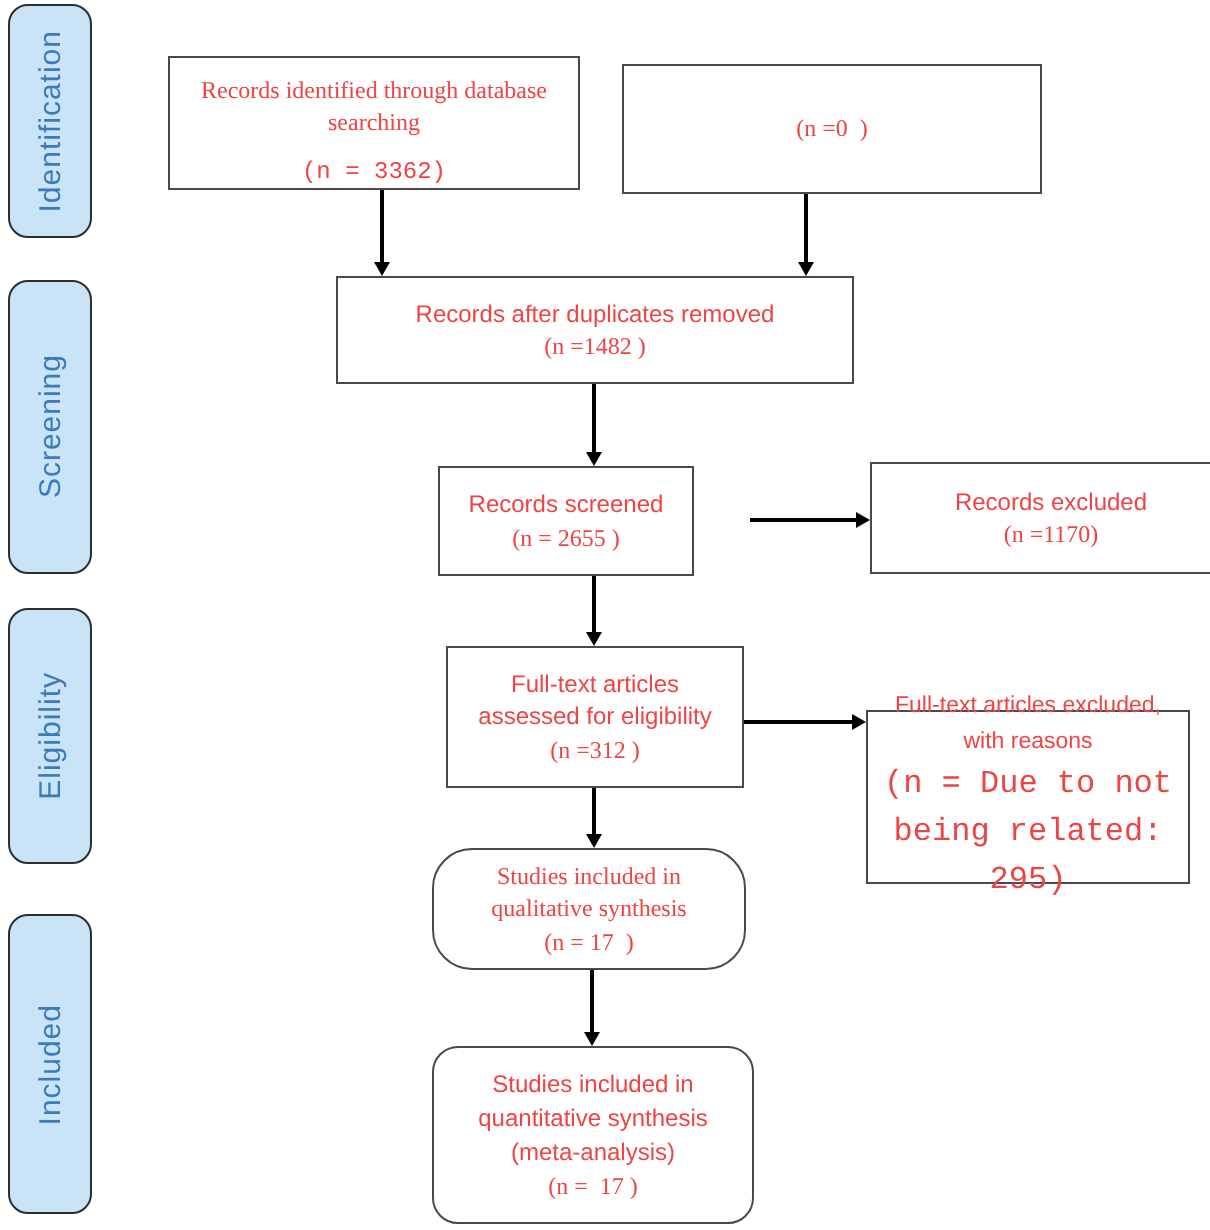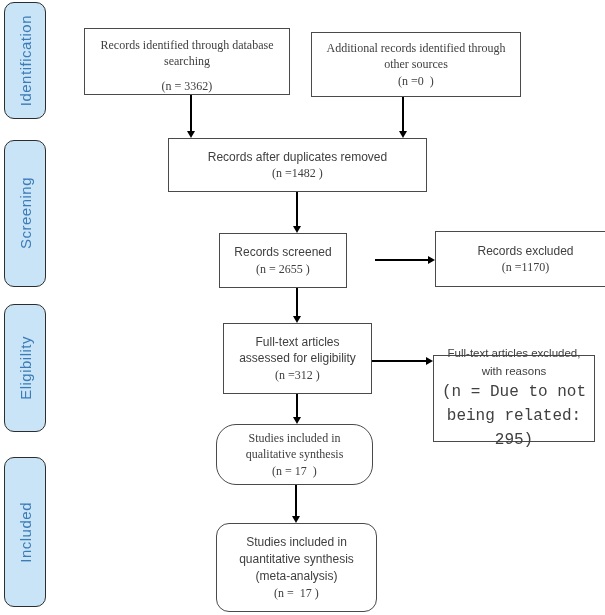--- a/index.html
+++ b/index.html
@@ -8,26 +8,26 @@
 
   
   .stage{position:absolute;left:4px;width:42px;background:#c8e4f6;border:1.5px solid #2d2d2d;
          border-radius:10px;display:flex;align-items:center;justify-content:center;box-sizing:border-box;}
   .stage-label{writing-mode:vertical-rl;transform:rotate(180deg);
                font-family:"Liberation Sans",sans-serif;font-size:15px;color:#3c7bb8;letter-spacing:.5px;}
 
   
   .box{position:absolute;background:#fff;border:1px solid #4a4a4a;box-sizing:border-box;
        display:flex;flex-direction:column;align-items:center;justify-content:center;
-       text-align:center;color:#404040;padding:2px 8px;}
+       text-align:center;color:#ef4444;padding:2px 8px;}
   .serif{font-family:"Liberation Serif",serif;font-size:12px;line-height:1.35;}
   .sans{font-family:"Liberation Sans",sans-serif;font-size:12px;line-height:1.4;}
   .count{font-family:"Liberation Serif",serif;font-size:12px;line-height:1.35;white-space:pre-wrap;}
   .count.sans-count{font-family:"Liberation Sans",sans-serif;}
-  .gap{margin-top:9px;}
+  .gap{margin-top:9px;font-family:Liberation Mono, monospace;}
   .top-align{justify-content:flex-start;padding-top:8px;}
 
   
   .arr-v{position:absolute;width:1.6px;background:#000;}
   .arr-v::after{content:"";position:absolute;left:50%;transform:translateX(-50%);bottom:-7px;
                 width:0;height:0;border-left:4.5px solid transparent;border-right:4.5px solid transparent;
                 border-top:7px solid #000;}
   .arr-h{position:absolute;height:1.6px;background:#000;}
   .arr-h::after{content:"";position:absolute;top:50%;transform:translateY(-50%);right:-7px;
                 width:0;height:0;border-top:4.5px solid transparent;border-bottom:4.5px solid transparent;
@@ -50,21 +50,20 @@
   <div class="stage" style="top:457px;height:150px;">
     <span class="stage-label">Included</span>
   </div>
 
   <div class="box top-align" style="left:84px;top:28px;width:206px;height:67px;">
     <div class="serif">Records identified through database searching</div>
     <div class="count gap">(n = 3362)</div>
   </div>
 
   <div class="box" style="left:311px;top:32px;width:210px;height:65px;">
-    <div class="serif">Additional records identified through other sources</div>
     <div class="count">(n =0  )</div>
   </div>
 
   <div class="box" style="left:168px;top:138px;width:259px;height:54px;">
     <div class="sans">Records after duplicates removed</div>
     <div class="count">(n =1482 )</div>
   </div>
 
   <div class="box" style="left:219px;top:233px;width:128px;height:55px;">
     <div class="sans">Records screened</div>

